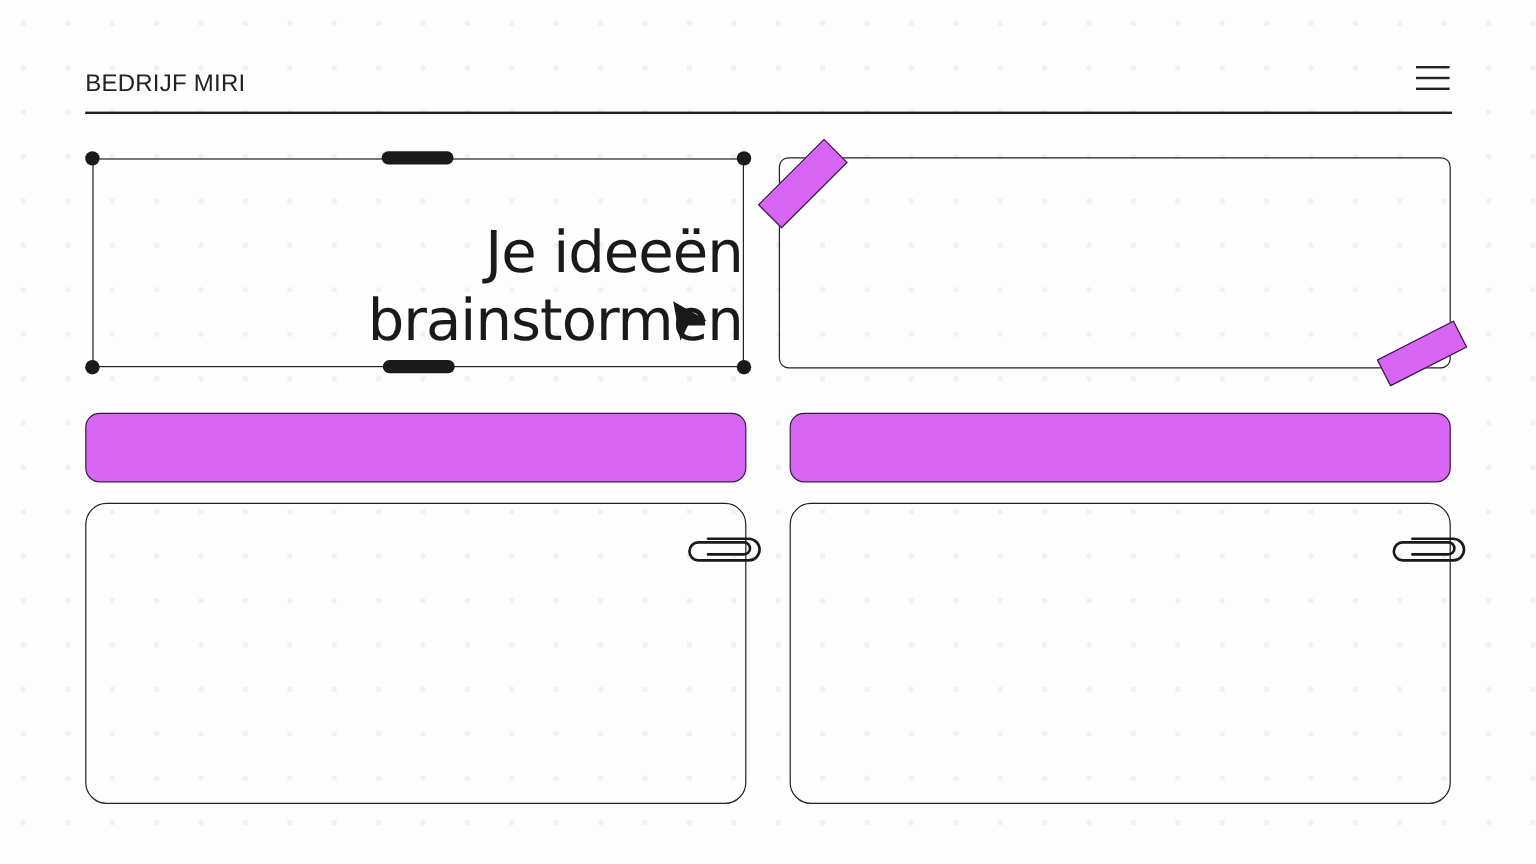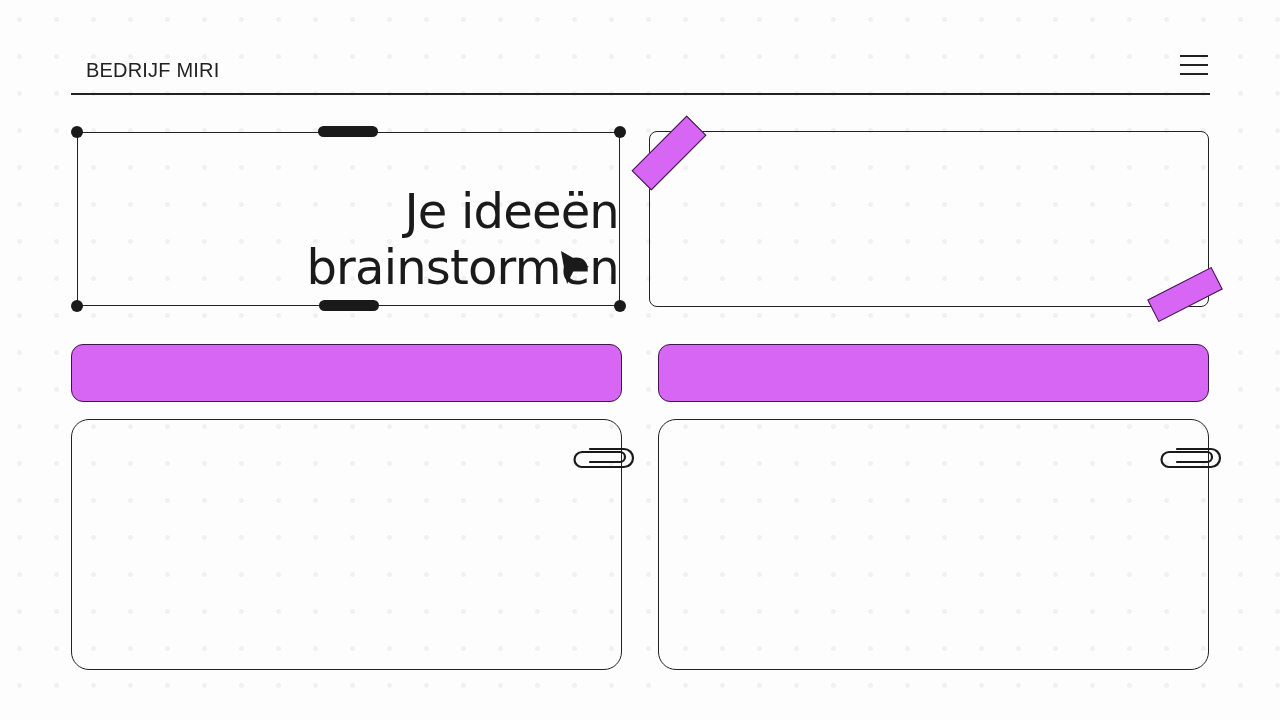--- a/index.html
+++ b/index.html
@@ -6,21 +6,21 @@
   body {
     width:1280px; height:720px; overflow:hidden; position:relative;
     background-color:#fdfdfd;
     background-image: radial-gradient(circle, #f1f1f3 2.2px, transparent 2.6px);
     background-size: 37px 37px;
     background-position: 1px 1px;
     font-family: "Liberation Sans", sans-serif;
     color:#1a1a1a;
   }
   .abs { position:absolute; }
-  .brand { left:86px; top:59px; font-size:20px; letter-spacing:0.2px; color:#222; font-weight:400; }
+  .brand { left:71px; top:59px; font-size:20px; letter-spacing:0.2px; color:#222; font-weight:400; }
   .rule { left:71px; top:93px; width:1139px; height:2px; background:#222; }
   .menu-btn { left:1180px; top:54px; width:28px; height:22px; cursor:pointer; }
   .menu-btn span { position:absolute; left:0; width:28px; height:2px; background:#222; }
   .menu-btn span:nth-child(1){ top:1px; } .menu-btn span:nth-child(2){ top:10px; } .menu-btn span:nth-child(3){ top:19px; }
 
   .title-box { left:77px; top:132px; width:543px; height:174px; border:1.5px solid #222; box-sizing:border-box; }
   .title-text { position:absolute; left:0; right:0; top:50px; text-align:right; font-family:"DejaVu Sans", sans-serif; font-size:48px; font-weight:400; letter-spacing:-0.8px; color:#1a1a1a; }
   .handle-dot { width:12px; height:12px; border-radius:50%; background:#1a1a1a; }
   .handle-bar { width:60px; height:11px; border-radius:6px; background:#1a1a1a; }
   .cursor { left:558px; top:248px; }

